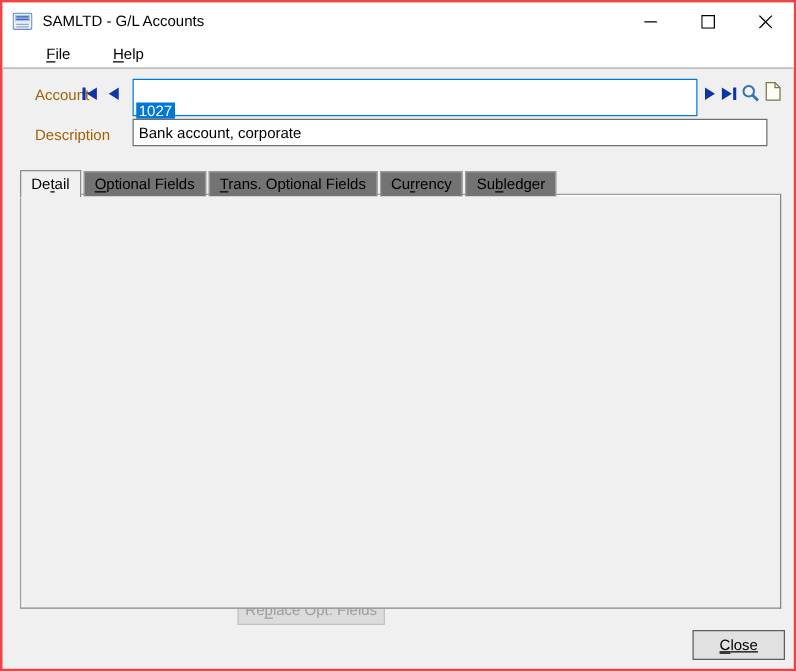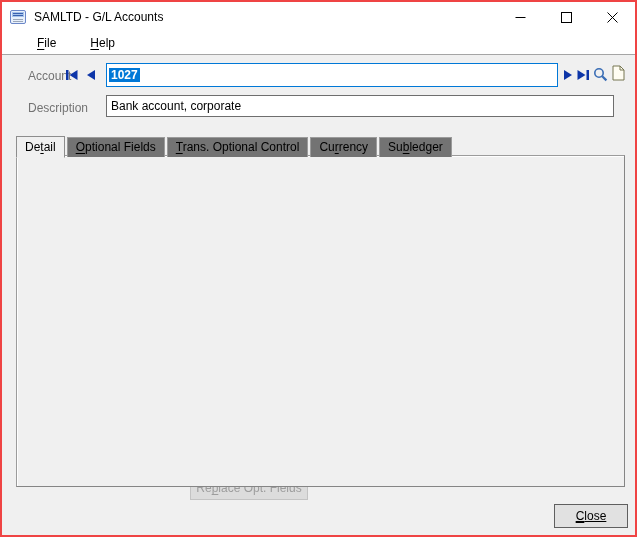--- a/index.html
+++ b/index.html
@@ -13,31 +13,31 @@
   .app-icon{position:absolute;left:8px;top:8px;width:16px;height:14px;}
   .title-text{position:absolute;left:32px;top:8px;font-size:12px;color:#000;white-space:nowrap;}
   .win-controls{position:absolute;right:0;top:0;height:30px;display:flex;}
   .winbtn{width:46px;height:30px;display:flex;align-items:center;justify-content:center;cursor:default;}
   
   .menubar{position:absolute;left:0;top:30px;width:633px;height:23px;background:#ffffff;
     border-bottom:1px solid #a5a5a5;display:flex;align-items:center;padding-left:8px;}
   .menu-item{padding:2px 7px;color:#000;margin-left:20px;}
   u{text-underline-offset:2px;}
   
-  .label{position:absolute;white-space:nowrap;color:#737373;}
+  .label{position:absolute;white-space:nowrap;color:#a16207;}
   .display-field{position:absolute;background:#fdfdfd;border:1px solid #a9a9a9;
     padding:0 4px;line-height:21px;white-space:nowrap;overflow:hidden;}
   .disabled-field{background:#f0f0f0;}
   .edit-field{position:absolute;background:#ffffff;border:1px solid #616161;
     padding:0 4px;line-height:22px;white-space:nowrap;}
   .combo{position:absolute;background:#f0f0f0;border:1px solid #a0a0a0;height:24px;
     padding:0 20px 0 5px;line-height:22px;white-space:nowrap;}
   .combo .chev{position:absolute;right:5px;top:8px;}
   .focus-input{position:absolute;background:#fff;border:1px solid #0078d7;height:24px;
-    line-height:22px;padding:0 2px;font-weight:bold;}
+    line-height:22px;padding:14px 2px;}
   .sel-text{background:#0078d7;color:#fff;padding:0 2px;}
   input.text-input{position:absolute;background:#fff;border:1px solid #6e6e6e;height:22px;
     font-family:"Liberation Sans",sans-serif;font-size:12px;color:#000;padding:0 4px;margin:0;outline:none;}
   .navbtn{position:absolute;width:16px;height:16px;display:flex;align-items:center;justify-content:center;cursor:pointer;}
   
   .tabstrip{position:absolute;left:14px;top:132px;display:flex;align-items:flex-end;z-index:2;}
   .tab{background:#737373;border:1px solid #9b9b9b;border-bottom:none;height:20px;
     padding:2px 8px 0 8px;margin-right:2px;white-space:nowrap;position:relative;top:1px;}
   .tab.active{height:22px;top:2px;margin-bottom:0;padding-top:3px;background:#f0f0f0;
     border:1px solid #8d8d8d;border-bottom:1px solid #f0f0f0;z-index:3;}
@@ -144,21 +144,21 @@
         <path d="M8,1 v4 h4" fill="none" stroke="#777753" stroke-width="1"></path>
       </svg>
   </span>
 
   <span class="label" style="left:26px;top:99px;">Description</span>
   <input class="text-input" style="left: 104px; top: 93px; width: 508px;" value="Bank account, corporate">
 
   <div class="tabstrip">
     <span class="tab active"><span>De</span><u>t</u><span>ail</span></span>
     <span class="tab"><span></span><u>O</u><span>ptional Fields</span></span>
-    <span class="tab"><span></span><u>T</u><span>rans. Optional Control</span></span>
+    <span class="tab"><span></span><u>T</u><span>rans. Optional Fields</span></span>
     <span class="tab"><span>Cu</span><u>r</u><span>rency</span></span>
     <span class="tab"><span>Su</span><u>b</u><span>ledger</span></span>
   </div>
 
   <div class="tabpanel"></div>
 
   <span class="label" style="left:26px;top:165px;">Structure Code</span>
   <div class="display-field disabled-field" style="left:126px;top:159px;width:100px;height:23px;"><span>ACC</span></div>
   <span class="navbtn" style="left:231px;top:163px;">
     <svg width="14" height="14" viewBox="0 0 15 15">

